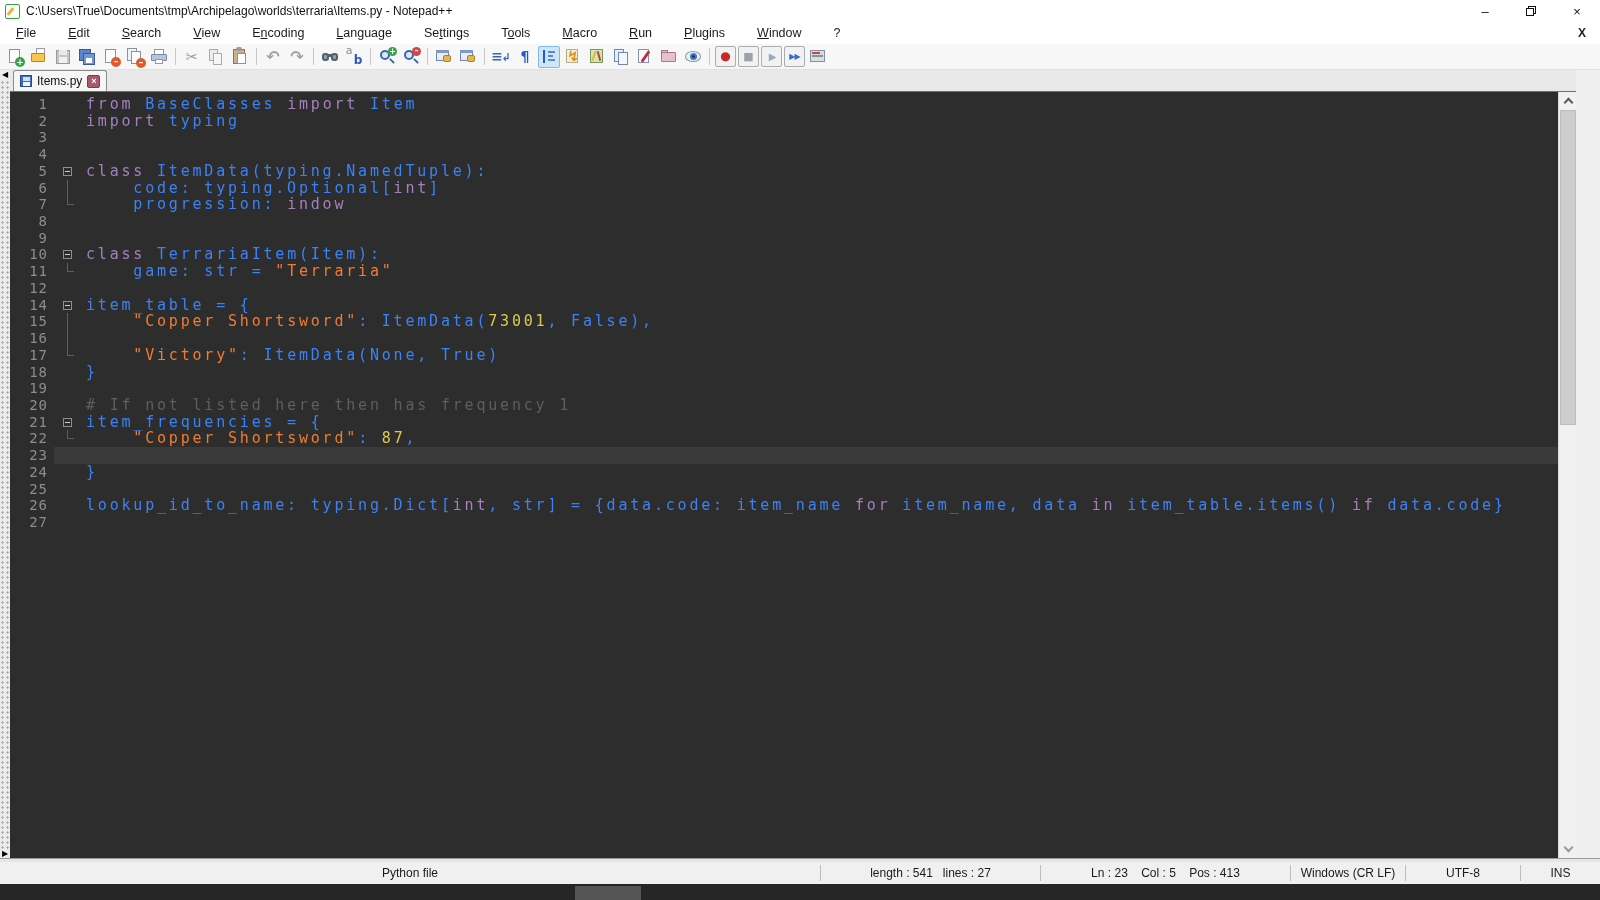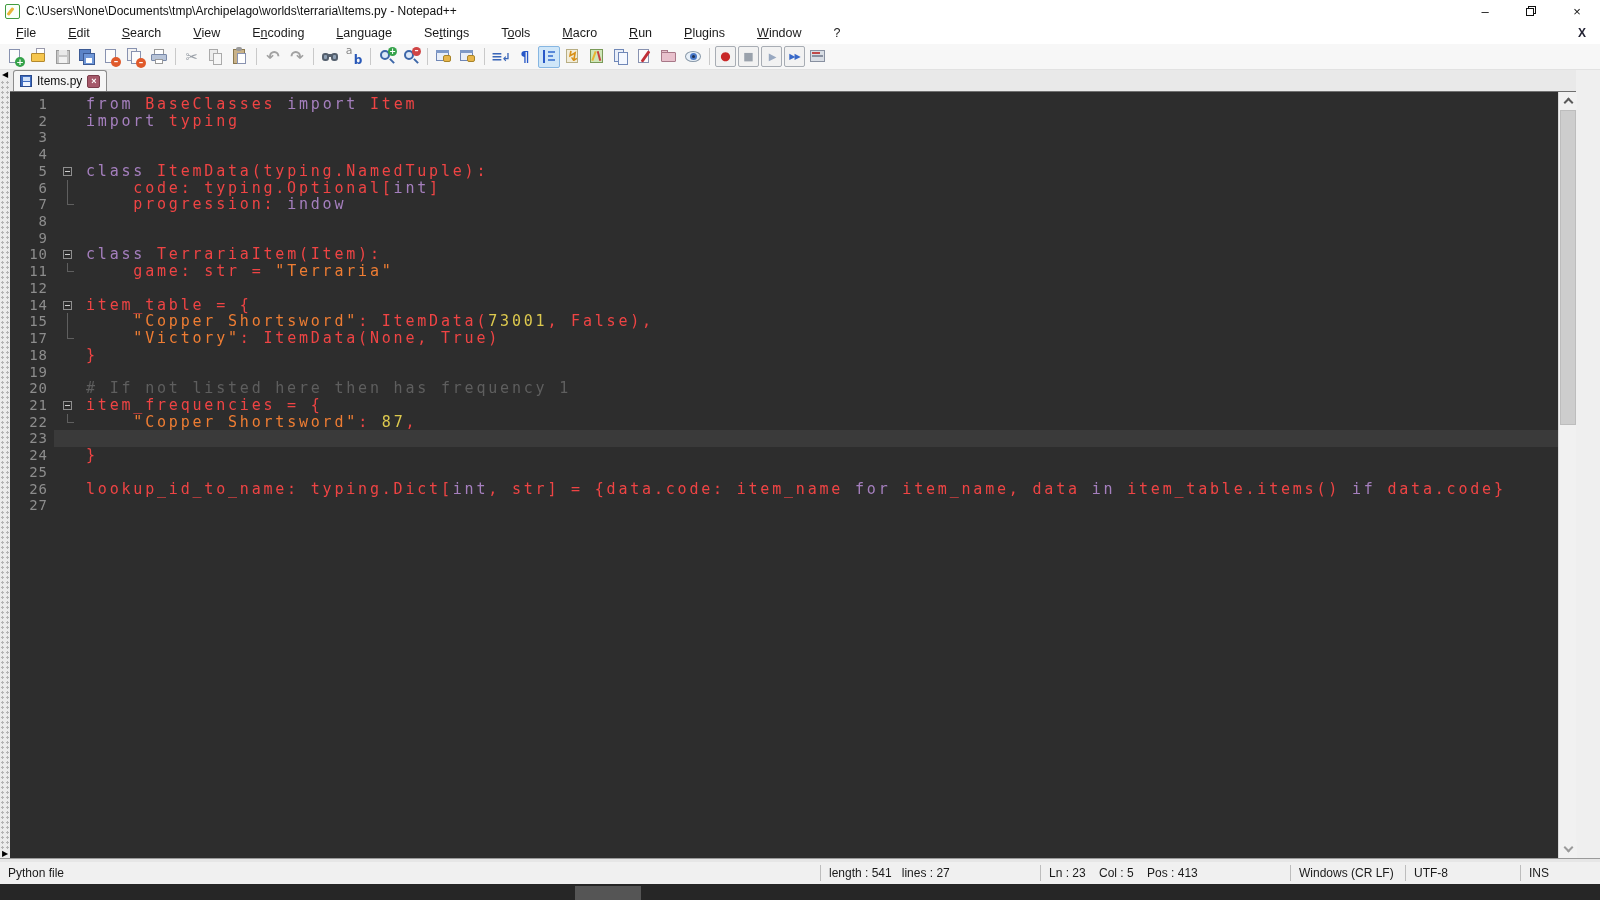--- a/index.html
+++ b/index.html
@@ -67,53 +67,53 @@
   .lbody.cur { background:#3a3a3a; }
   .fold { width:26px; flex:0 0 26px; position:relative; }
   .fold .fbox { position:absolute; left:9px; top:4px; width:9px; height:9px; border:1px solid #8f8f8f;
     background:#2d2d2d; }
   .fold .fbox::after { content:""; position:absolute; left:1px; top:3px; width:5px; height:1px; background:#cfcfcf; }
   .fold .fline { position:absolute; left:13px; top:0; width:1px; height:100%; background:#5f5f5f; }
   .fold .fhalf { position:absolute; left:13px; top:0; width:1px; height:9px; background:#5f5f5f; }
   .fold .fstub { position:absolute; left:13px; top:8px; width:7px; height:1px; background:#5f5f5f; }
   .code { flex:1; padding-left:6px; }
   .tk-k { color:#a57fbe; } .tk-s { color:#ef7d33; } .tk-n { color:#ddc94e; }
-  .tk-c { color:#5e5e5e; } .tk-d { color:#ef4444; }
+  .tk-c { color:#5e5e5e; } .tk-d { color:#3b82f6; }
 
   
   .vscroll { position:absolute; left:1558px; top:92px; width:18px; height:766px; background:#f1f1f1;
     border-left:1px solid #d9d9d9; }
   .sb-btn { position:absolute; left:0; width:18px; height:17px; background:#f1f1f1;
     display:flex; align-items:center; justify-content:center; }
   .sb-up { top:0; } .sb-down { bottom:0; }
   .chev { width:7px; height:7px; border-left:2px solid #5a5a5a; border-top:2px solid #5a5a5a; }
   .chev.up { transform:translateY(2px) rotate(45deg); }
   .chev.down { transform:translateY(-2px) rotate(225deg); border-color:#9a9a9a; }
   .sb-thumb { position:absolute; left:1px; top:18px; width:16px; height:315px; background:#cdcdcd;
     border:1px solid #bdbdbd; }
 
   
   .status-gap { position:absolute; left:0; top:858px; width:1600px; height:4px; background:#e6e6e6;
     border-top:1px solid #9a9a9a; }
   .statusbar { position:absolute; left:0; top:862px; width:1600px; height:22px; background:#f0f0f0;
     display:flex; align-items:center; font-size:12px; color:#1a1a1a; }
-  .seg { white-space:pre; padding:0 8px; height:16px; line-height:16px; border-left:1px solid #bdbdbd; }
+  .seg { white-space:pre; padding:0 8px; height:16px; line-height:16px; border-left:1px solid #bdbdbd;text-align:center; }
   .seg:first-child { border-left:none; }
   .seg-doctype { flex:1; } .seg-len { width:220px; } .seg-pos { width:250px; }
   .seg-eol { width:115px; } .seg-enc { width:115px; } .seg-ins { width:80px; }
 
   .bottom-strip { position:absolute; left:0; top:884px; width:1600px; height:16px; background:#262626; }
   .bottom-strip .blk { position:absolute; left:575px; top:2px; width:66px; height:14px; background:#555; }
 </style>
 </head>
 <body>
 
 <div class="titlebar">
   <div class="np-icon"></div>
-  <div class="title-text">C:\Users\None\Documents\tmp\Archipelago\worlds\terraria\Items.py - Notepad++</div>
+  <div class="title-text">C:\Users\True\Documents\tmp\Archipelago\worlds\terraria\Items.py - Notepad++</div>
   <div class="win-controls">
     <div class="win-btn">–</div>
     <div class="win-btn">
       <div class="restore-glyph">
           <div class="r1"></div>
           <div class="r2"></div>
         </div>
     </div>
     <div class="win-btn">×</div>
   </div>
@@ -303,20 +303,21 @@
     <div class="line"><span class="ln">5</span><div class="lbody"><span class="fold"><span class="fbox"></span></span><span class="code"><span class="tk-k">class</span><span class="tk-d"> ItemData(typing.NamedTuple):</span></span></div></div>
     <div class="line"><span class="ln">6</span><div class="lbody"><span class="fold"><span class="fline"></span></span><span class="code"><span class="tk-d">    code: typing.Optional[</span><span class="tk-k">int</span><span class="tk-d">]</span></span></div></div>
     <div class="line"><span class="ln">7</span><div class="lbody"><span class="fold"><span class="fhalf"></span><span class="fstub"></span></span><span class="code"><span class="tk-d">    progression: </span><span class="tk-k">indow</span></span></div></div>
     <div class="line"><span class="ln">8</span><div class="lbody"><span class="fold"></span><span class="code"></span></div></div>
     <div class="line"><span class="ln">9</span><div class="lbody"><span class="fold"></span><span class="code"></span></div></div>
     <div class="line"><span class="ln">10</span><div class="lbody"><span class="fold"><span class="fbox"></span></span><span class="code"><span class="tk-k">class</span><span class="tk-d"> TerrariaItem(Item):</span></span></div></div>
     <div class="line"><span class="ln">11</span><div class="lbody"><span class="fold"><span class="fhalf"></span><span class="fstub"></span></span><span class="code"><span class="tk-d">    game: str = </span><span class="tk-s">"Terraria"</span></span></div></div>
     <div class="line"><span class="ln">12</span><div class="lbody"><span class="fold"></span><span class="code"></span></div></div>
     <div class="line"><span class="ln">14</span><div class="lbody"><span class="fold"><span class="fbox"></span></span><span class="code"><span class="tk-d">item_table = {</span></span></div></div>
     <div class="line"><span class="ln">15</span><div class="lbody"><span class="fold"><span class="fline"></span></span><span class="code"><span class="tk-d">    </span><span class="tk-s">"Copper Shortsword"</span><span class="tk-d">: ItemData(</span><span class="tk-n">73001</span><span class="tk-d">, False),</span></span></div></div>
+    <div class="line"><span class="ln">16</span><div class="lbody"><span class="fold"><span class="fline"></span></span><span class="code"></span></div></div>
     <div class="line"><span class="ln">17</span><div class="lbody"><span class="fold"><span class="fhalf"></span><span class="fstub"></span></span><span class="code"><span class="tk-d">    </span><span class="tk-s">"Victory"</span><span class="tk-d">: ItemData(None, True)</span></span></div></div>
     <div class="line"><span class="ln">18</span><div class="lbody"><span class="fold"></span><span class="code"><span class="tk-d">}</span></span></div></div>
     <div class="line"><span class="ln">19</span><div class="lbody"><span class="fold"></span><span class="code"></span></div></div>
     <div class="line"><span class="ln">20</span><div class="lbody"><span class="fold"></span><span class="code"><span class="tk-c"># If not listed here then has frequency 1</span></span></div></div>
     <div class="line"><span class="ln">21</span><div class="lbody"><span class="fold"><span class="fbox"></span></span><span class="code"><span class="tk-d">item_frequencies = {</span></span></div></div>
     <div class="line"><span class="ln">22</span><div class="lbody"><span class="fold"><span class="fhalf"></span><span class="fstub"></span></span><span class="code"><span class="tk-d">    </span><span class="tk-s">"Copper Shortsword"</span><span class="tk-d">: </span><span class="tk-n">87</span><span class="tk-d">,</span></span></div></div>
     <div class="line"><span class="ln">23</span><div class="lbody cur"><span class="fold"></span><span class="code"></span></div></div>
     <div class="line"><span class="ln">24</span><div class="lbody"><span class="fold"></span><span class="code"><span class="tk-d">}</span></span></div></div>
     <div class="line"><span class="ln">25</span><div class="lbody"><span class="fold"></span><span class="code"></span></div></div>
     <div class="line"><span class="ln">26</span><div class="lbody"><span class="fold"></span><span class="code"><span class="tk-d">lookup_id_to_name: typing.Dict[</span><span class="tk-k">int</span><span class="tk-d">, str] = {data.code: item_name </span><span class="tk-k">for</span><span class="tk-d"> item_name, data </span><span class="tk-k">in</span><span class="tk-d"> item_table.items() </span><span class="tk-k">if</span><span class="tk-d"> data.code}</span></span></div></div>

